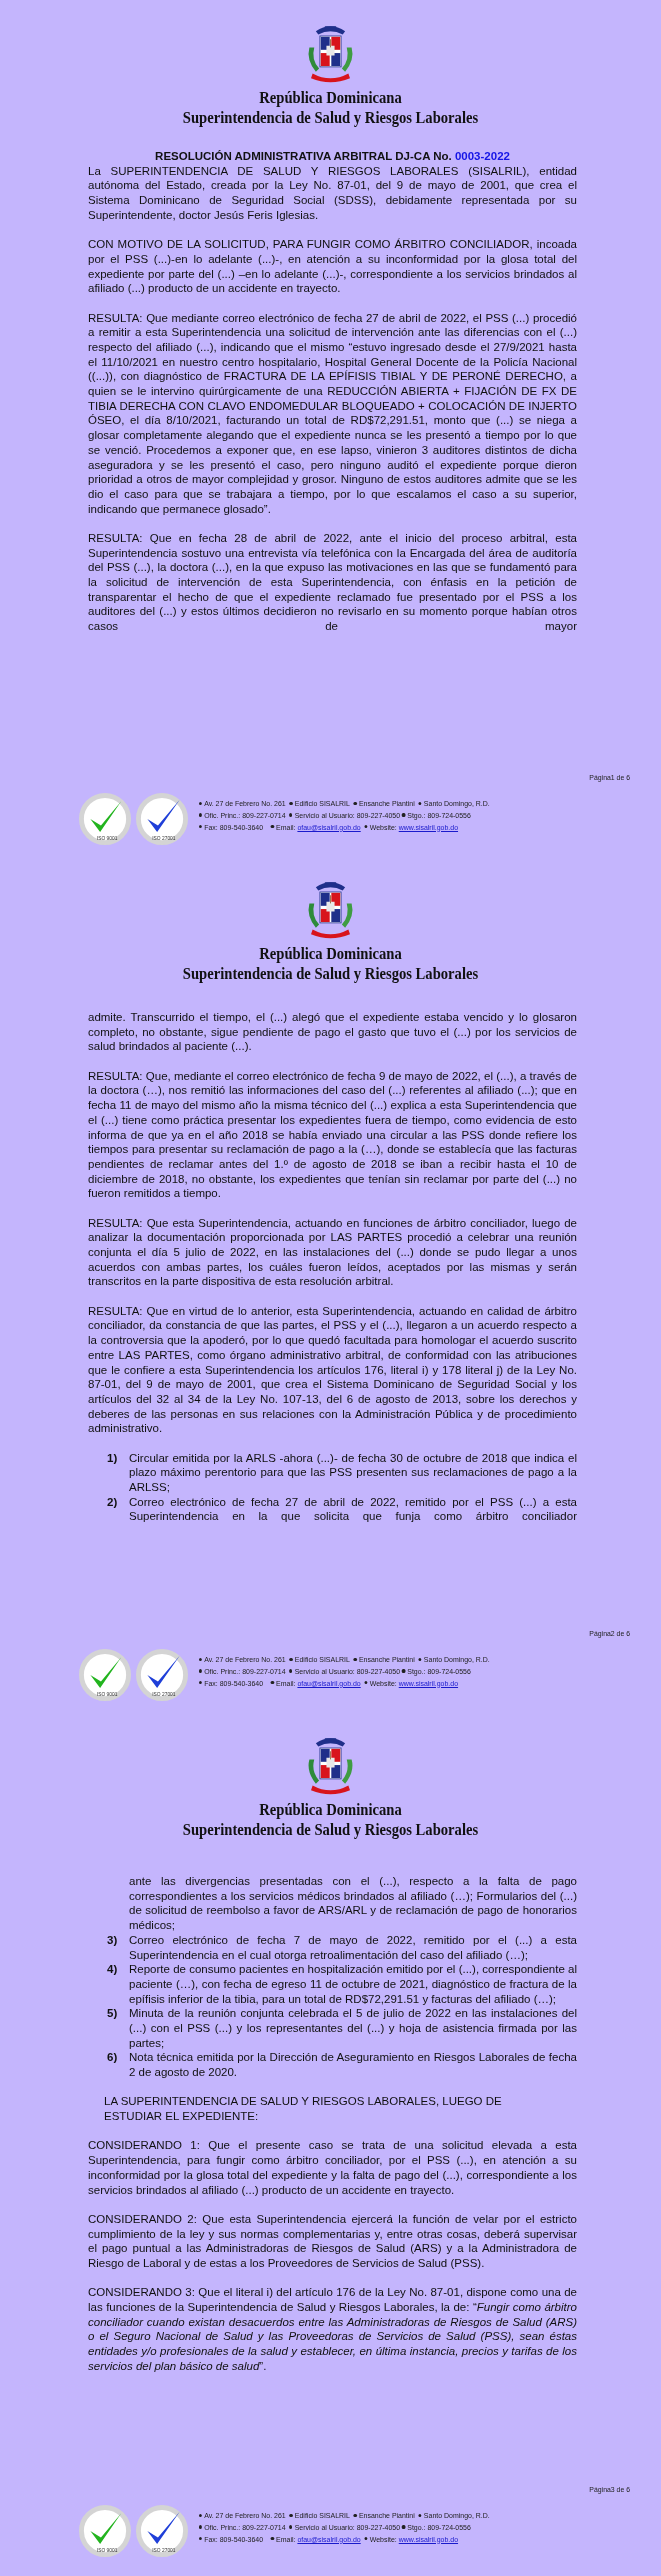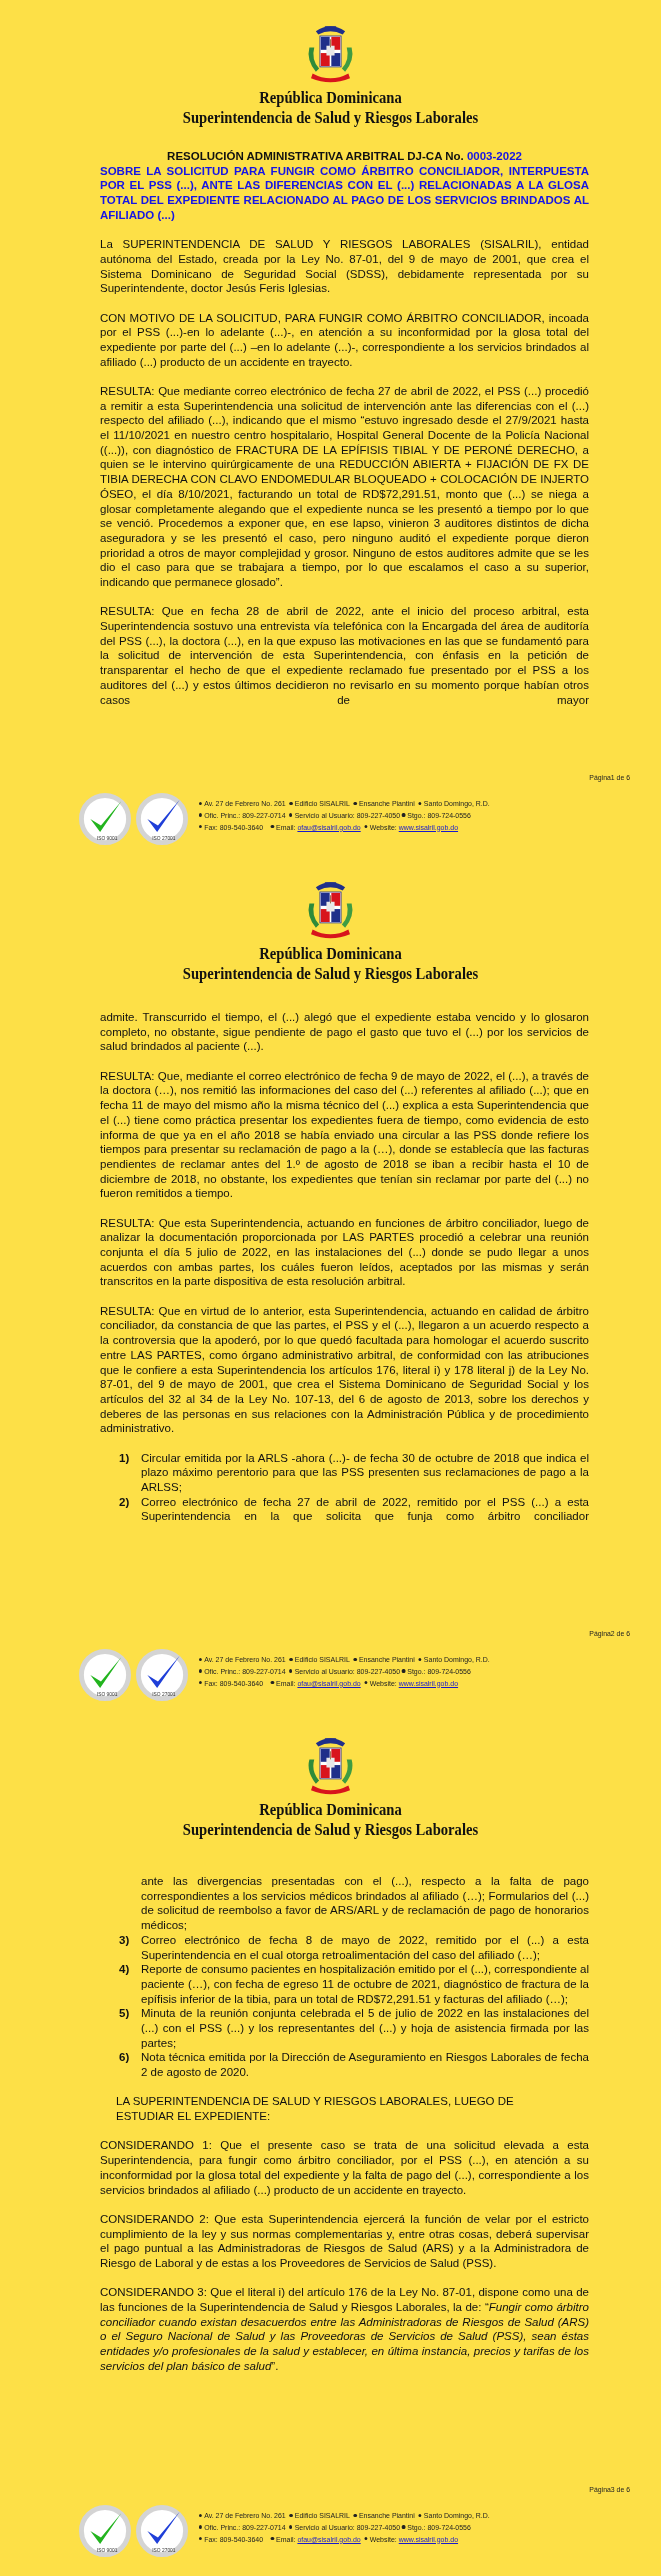--- a/index.html
+++ b/index.html
@@ -1,23 +1,23 @@
 <!DOCTYPE html>
 <html style="font-size:13px"><head>
 <meta charset="utf-8">
 <style>
   html, body { margin: 0; padding: 0; background: #ffffff; }
   body { width: 661px; font-family: "Liberation Sans", sans-serif; color: #111; }
-  .page { position: relative; width: 661px; height: 856px; overflow: hidden; background: #fde047; }
+  .page { position: relative; width: 661px; height: 856px; overflow: hidden; background: #c4b5fd; }
   .page.last { height: 864px; }
   .header { position: absolute; left: 0; right: 0; top: 23px; text-align: center; }
   .coat { width: 65px; height: 65px; margin: 0 auto; display: block; }
   .org1, .org2 { font-family: "Liberation Serif", serif; font-weight: bold; font-size: 17px; line-height: 20px; transform: scaleX(0.86); }
   .org1 { margin-top: 0px; }
-  .body { position: absolute; left: 88px; width: 489px; font-size: 11.5px; line-height: 14.7px; text-align: justify; margin-left: 12px; }
+  .body { position: absolute; left: 88px; width: 489px; font-size: 11.5px; line-height: 14.7px; text-align: justify; }
   .body p { margin: 0 0 14.6px 0; }
   .center { text-align: left; }
   .title-line { font-weight: bold; text-align: center; font-size: 11.5px; }
   .blue { color: #1515e6; }
   .titleblue { color: #1515e6; font-weight: bold; text-align: justify; text-align-last: left; }
   b, .b { font-weight: normal; }
   ol.vistos { list-style: none; margin: 0 0 14.6px 0; padding: 0 0 0 41px; }
   ol.vistos li { position: relative; margin: 0; }
   ol.vistos li .num { position: absolute; left: -22px; font-weight: bold; }
   .footer { position: absolute; left: 0; right: 0; bottom: 0; height: 89px; }
@@ -60,21 +60,20 @@
         <use href="#coat-sym"></use>
       </svg>
     <div class="org1">República Dominicana</div>
     <div class="org2">Superintendencia de Salud y Riesgos Laborales</div>
   </div>
 
   <div class="body" style="top:149px;">
     <div class="title-line">
       <span>RESOLUCIÓN ADMINISTRATIVA ARBITRAL DJ-CA No. </span><span class="blue">0003-2022</span>
     </div>
-    <p class="titleblue">SOBRE LA SOLICITUD PARA FUNGIR COMO ÁRBITRO CONCILIADOR, INTERPUESTA POR EL PSS (...), ANTE LAS DIFERENCIAS CON EL (...) RELACIONADAS A LA GLOSA TOTAL DEL EXPEDIENTE RELACIONADO AL PAGO DE LOS SERVICIOS BRINDADOS AL AFILIADO (...)</p>
 
     <p><span>La </span><b>SUPERINTENDENCIA DE SALUD Y RIESGOS LABORALES (SISALRIL)</b><span>, entidad autónoma del Estado, creada por la Ley No. 87-01, del 9 de mayo de 2001, que crea el Sistema Dominicano de Seguridad Social (SDSS), debidamente representada por su Superintendente, doctor Jesús Feris Iglesias.</span></p>
 
     <p><b>CON MOTIVO DE LA SOLICITUD, PARA FUNGIR COMO ÁRBITRO CONCILIADOR</b><span>, incoada por el </span><b>PSS (...)</b><span>-en lo adelante </span><b>(...)</b><span>-, en atención a su inconformidad por la glosa total del expediente por parte del </span><b>(...)</b><span> –en lo adelante </span><b>(...)</b><span>-, correspondiente a los servicios brindados al afiliado (...) producto de un accidente en trayecto.</span></p>
 
     <p><b>RESULTA:</b><span> Que mediante correo electrónico de fecha 27 de abril de 2022, el PSS </span><b>(...)</b><span> procedió a remitir a esta Superintendencia una solicitud de intervención ante las diferencias con el </span><b>(...)</b><span> respecto del afiliado (...), indicando que el mismo “estuvo ingresado desde el 27/9/2021 hasta el 11/10/2021 en nuestro centro hospitalario, Hospital General Docente de la Policía Nacional ((...)), con diagnóstico de FRACTURA DE LA EPÍFISIS TIBIAL Y DE PERONÉ DERECHO, a quien se le intervino quirúrgicamente de una REDUCCIÓN ABIERTA + FIJACIÓN DE FX DE TIBIA DERECHA CON CLAVO ENDOMEDULAR BLOQUEADO + COLOCACIÓN DE INJERTO ÓSEO, el día 8/10/2021, facturando un total de RD$72,291.51, monto que (...) se niega a glosar completamente alegando que el expediente nunca se les presentó a tiempo por lo que se venció. Procedemos a exponer que, en ese lapso, vinieron 3 auditores distintos de dicha aseguradora y se les presentó el caso, pero ninguno auditó el expediente porque dieron prioridad a otros de mayor complejidad y grosor. Ninguno de estos auditores admite que se les dio el caso para que se trabajara a tiempo, por lo que escalamos el caso a su superior, indicando que permanece glosado”.</span></p>
 
     <p style="text-align-last: justify;"><b>RESULTA:</b><span> Que en fecha 28 de abril de 2022, ante el inicio del proceso arbitral, esta Superintendencia sostuvo una entrevista vía telefónica con la Encargada del área de auditoría del </span><b>PSS (...)</b><span>, la doctora (...), en la que expuso las motivaciones en las que se fundamentó para la solicitud de intervención de esta Superintendencia, con énfasis en la petición de transparentar el hecho de que el expediente reclamado fue presentado por el PSS a los auditores del </span><b>(...)</b><span> y estos últimos decidieron no revisarlo en su momento porque habían otros casos de mayor</span></p>
   </div>
 
@@ -152,21 +151,21 @@
     <svg class="coat" viewBox="0 0 80 80" width="65" height="65">
         <use href="#coat-sym"></use>
       </svg>
     <div class="org1">República Dominicana</div>
     <div class="org2">Superintendencia de Salud y Riesgos Laborales</div>
   </div>
 
   <div class="body" style="top:162px;">
     <ol class="vistos">
       <li><span>ante las divergencias presentadas con el </span><b>(...)</b><span>, respecto a la falta de pago correspondientes a los servicios médicos brindados al afiliado (…); Formularios del </span><b>(...)</b><span> de solicitud de reembolso a favor de ARS/ARL y de reclamación de pago de honorarios médicos;</span></li>
-      <li><span class="num">3)</span><span>Correo electrónico de fecha 8 de mayo de 2022, remitido por el </span><b>(...)</b><span> a esta Superintendencia en el cual otorga retroalimentación del caso del afiliado (…);</span></li>
+      <li><span class="num">3)</span><span>Correo electrónico de fecha 7 de mayo de 2022, remitido por el </span><b>(...)</b><span> a esta Superintendencia en el cual otorga retroalimentación del caso del afiliado (…);</span></li>
       <li><span class="num">4)</span><span>Reporte de consumo pacientes en hospitalización emitido por el </span><b>(...)</b><span>, correspondiente al paciente (…), con fecha de egreso 11 de octubre de 2021, diagnóstico de fractura de la epífisis inferior de la tibia, para un total de RD$72,291.51 y facturas del afiliado (…);</span></li>
       <li><span class="num">5)</span><span>Minuta de la reunión conjunta celebrada el 5 de julio de 2022 en las instalaciones del (...) con el </span><b>PSS (...)</b><span> y los representantes del (...) y hoja de asistencia firmada por las partes;</span></li>
       <li><span class="num">6)</span><span>Nota técnica emitida por la Dirección de Aseguramiento en Riesgos Laborales de fecha 2 de agosto de 2020.</span></li>
     </ol>
 
     <p class="b center" style="padding: 0 16px;">LA SUPERINTENDENCIA DE SALUD Y RIESGOS LABORALES, LUEGO DE ESTUDIAR EL EXPEDIENTE:</p>
 
 
     <p><b>CONSIDERANDO 1:</b><span> Que el presente caso se trata de una solicitud elevada a esta Superintendencia, para fungir como árbitro conciliador, por el </span><b>PSS (...)</b><span>, en atención a su inconformidad por la glosa total del expediente y la falta de pago del </span><b>(...)</b><span>, correspondiente a los servicios brindados al afiliado (...) producto de un accidente en trayecto.</span></p>
 

